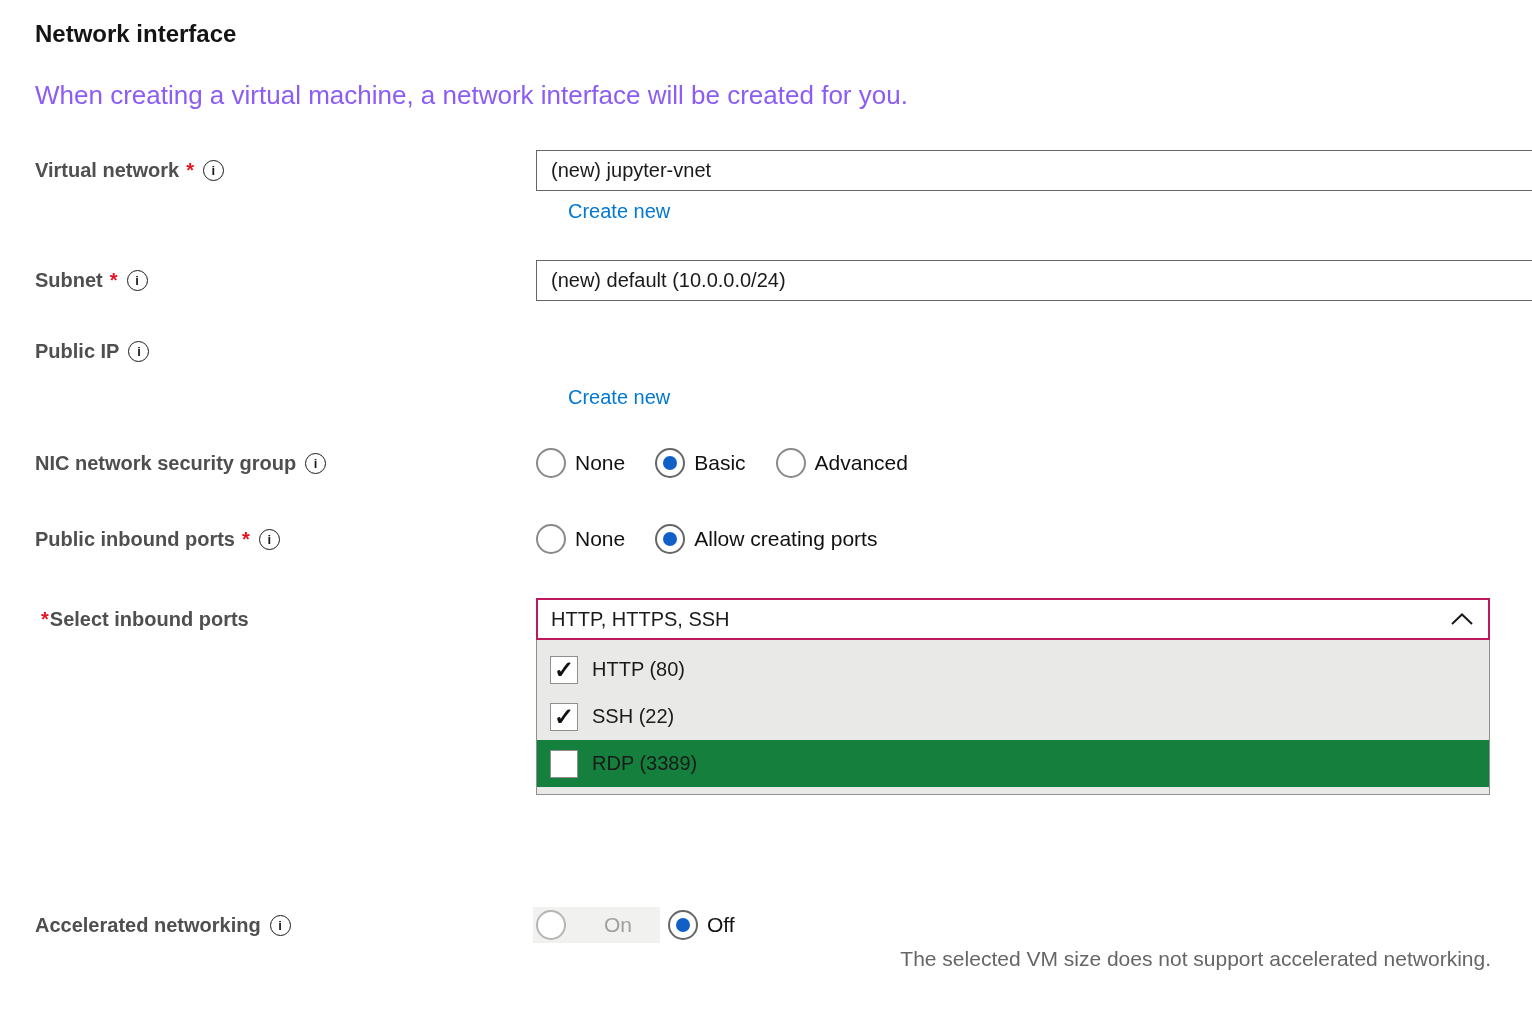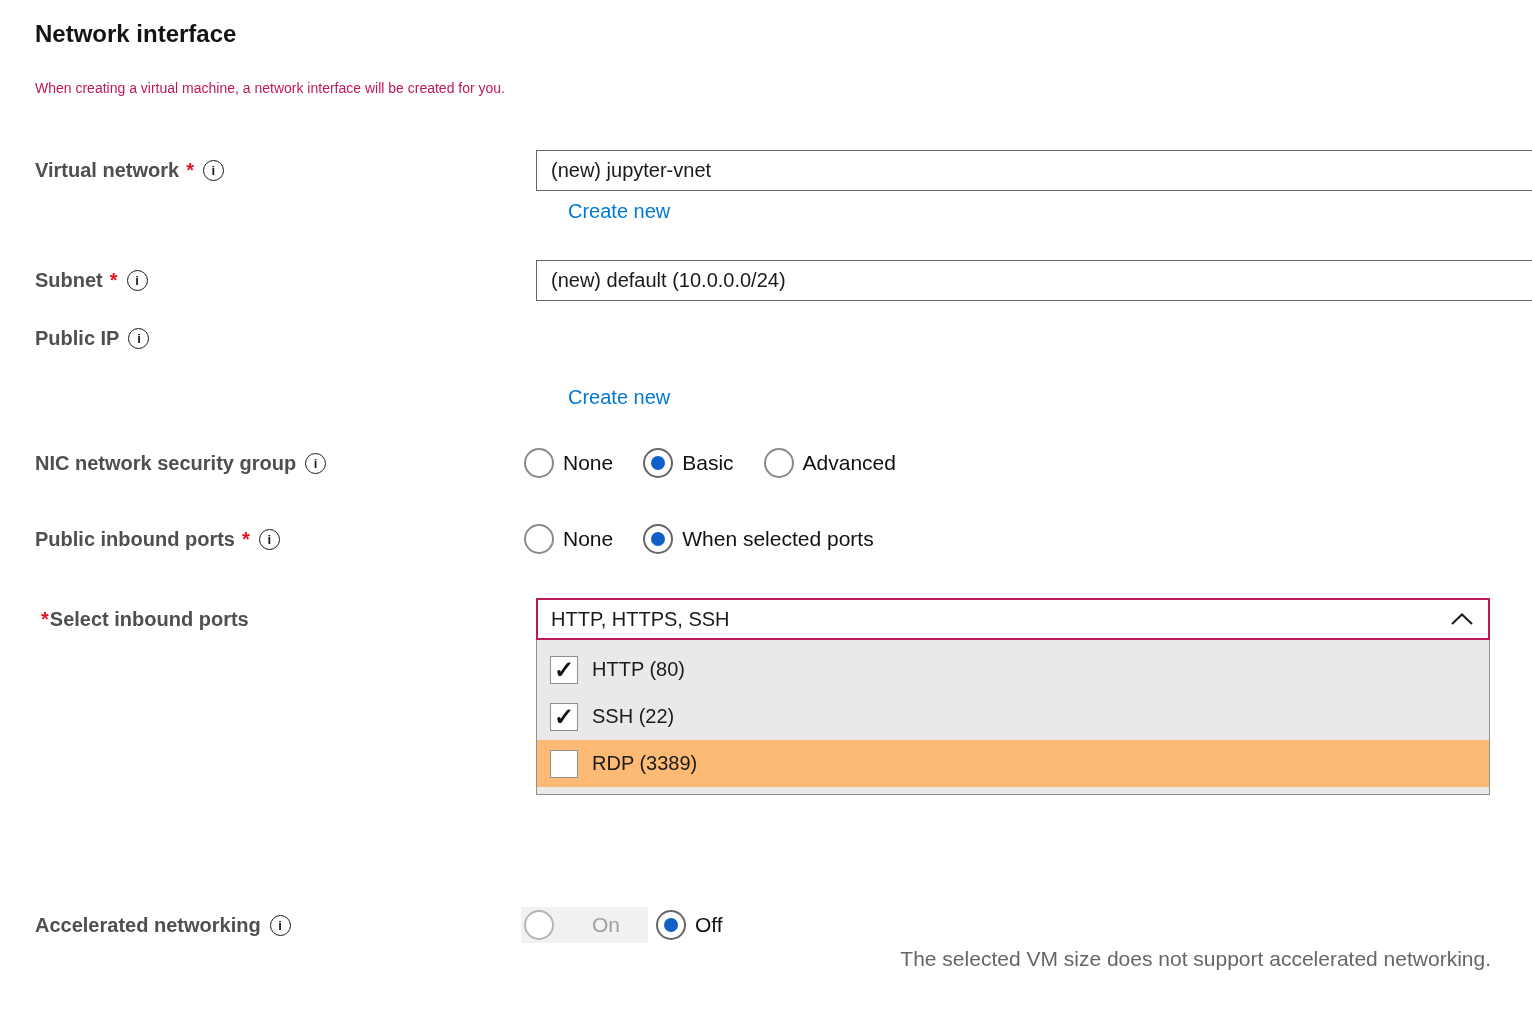--- a/index.html
+++ b/index.html
@@ -2,62 +2,62 @@
 <html><head>
 <meta charset="utf-8">
 <style>
   * { margin:0; padding:0; box-sizing:border-box; }
   html,body { background:#ffffff; }
   .page {
     position:relative; width:1532px; height:1024px; background:#ffffff;
     font-family:"Liberation Sans", sans-serif; color:#1a1a1a; overflow:hidden;
   }
   .title { position:absolute; left:35px; top:20px; font-size:24px; font-weight:700; color:#141414; }
-  .subtitle { position:absolute; left:35px; top:80px; font-size:14px; color:#be185d; }
+  .subtitle { position:absolute; left:35px; top:80px; font-size:26px; color:#8b5cf6; }
 
   
   .flabel { position:absolute; left:35px; height:41px; display:flex; align-items:center;
             font-size:20px; font-weight:600; color:#4f4f4f; }
   .req { color:#e81123; font-weight:700; margin-left:7px; font-size:20px; }
   .req.lead { margin-left:0; margin-right:1px; }
   .info { width:21px; height:21px; min-width:21px; border:1.5px solid #1a1a1a; border-radius:50%;
           display:inline-flex; align-items:center; justify-content:center; margin-left:9px;
           font-size:13px; font-weight:600; color:#1a1a1a; cursor:default; }
   .info::before { content:"i"; }
 
   
   .dd { position:absolute; left:536px; width:1078px; height:41px; background:#fff;
         border:1px solid #666666; display:flex; align-items:center; justify-content:space-between;
         padding:0 17px 0 14px; font-size:20px; color:#1a1a1a; cursor:pointer; }
   .chev { display:block; }
 
   .link { position:absolute; left:536px; font-size:20px; color:#0078d4; cursor:pointer;margin-left:32px; }
 
   
-  .radiorow { position:absolute; left:524px; display:flex; align-items:center; }
+  .radiorow { position:absolute; left:536px; display:flex; align-items:center; }
   .opt { display:flex; align-items:center; cursor:pointer; }
   .opt + .opt { margin-left:30px; }
   .radio { width:30px; height:30px; border:2px solid #8a8a8a; border-radius:50%;
            background:#fff; position:relative; }
   .radio.on { border-color:#666666; }
   .radio.on::after { content:""; position:absolute; left:6px; top:6px; width:14px; height:14px;
                      border-radius:50%; background:#1060c8; }
   .optlabel { margin-left:9px; font-size:21px; color:#111111; }
   .opt.disabled { background:#f1f1ef; padding:3px 28px 3px 3px; margin-left:-3px; cursor:default;gap:29px; }
   .opt.disabled .radio { border-color:#b5b5b5; }
   .opt.disabled .optlabel { color:#a0a0a0; }
   .opt.after-disabled { margin-left:8px; }
 
   
   .combo { position:absolute; left:536px; top:598px; width:954px; height:42px; background:#fff;
            border:2px solid #be185d; display:flex; align-items:center; justify-content:space-between;
            padding:0 15px 0 13px; font-size:20px; color:#1a1a1a; cursor:pointer; }
   .mslist { position:absolute; left:536px; top:640px; width:954px; background:#e9e9e7;
             border:1px solid #8f8f8f; border-top:none; padding:6px 0 7px 0; }
-  .msitem { height:47px; display:flex; align-items:center; padding-left:13px; background:#fdba74;
+  .msitem { height:47px; display:flex; align-items:center; padding-left:13px; background:#15803d;
             font-size:20px; color:#1a1a1a; cursor:pointer; }
   .msitem.on { background:transparent; }
   .cb { width:28px; height:28px; border:1px solid #8f8f8f; background:#fff; margin-right:14px;
         display:flex; align-items:center; justify-content:center; }
   .msitem.on .cb::after { content:"\2713"; font-size:24px; font-weight:700; color:#111; line-height:1; }
 
   .note { position:absolute; top:947px; right:41px; font-size:21px; color:#666666; }
 </style>
 </head>
 <body>
@@ -85,21 +85,21 @@
     <span class="req">*</span>
     <span class="info"></span>
   </div>
   <div class="dd" style="top:260px;">
     <span>(new) default (10.0.0.0/24)</span>
     <svg class="chev" width="22" height="12" viewBox="0 0 22 12">
         <polyline points="1,1 11,10.5 21,1" fill="none" stroke="#1a1a1a" stroke-width="2"></polyline>
       </svg>
   </div>
 
-  <div class="flabel" style="top:318px;">
+  <div class="flabel" style="top:331px;">
     <span>Public IP</span>
     <span class="info"></span>
   </div>
   <div class="link" style="top:386px;">Create new</div>
 
   <div class="flabel" style="top:443px; height:40px;">
     <span>NIC network security group</span>
     <span class="info"></span>
   </div>
   <div class="radiorow" style="top:448px;">
@@ -122,21 +122,21 @@
     <span class="req">*</span>
     <span class="info"></span>
   </div>
   <div class="radiorow" style="top:524px;">
     <div class="opt">
       <span class="radio"></span>
       <span class="optlabel">None</span>
     </div>
     <div class="opt">
       <span class="radio on"></span>
-      <span class="optlabel">When selected ports</span>
+      <span class="optlabel">Allow creating ports</span>
     </div>
   </div>
 
   <div class="flabel" style="top:598px; height:42px; left:41px;">
     <span class="req lead">*</span>
     <span>Select inbound ports</span>
   </div>
   <div class="combo">
     <span>HTTP, HTTPS, SSH</span>
     <svg class="chev" width="22" height="12" viewBox="0 0 22 12">

